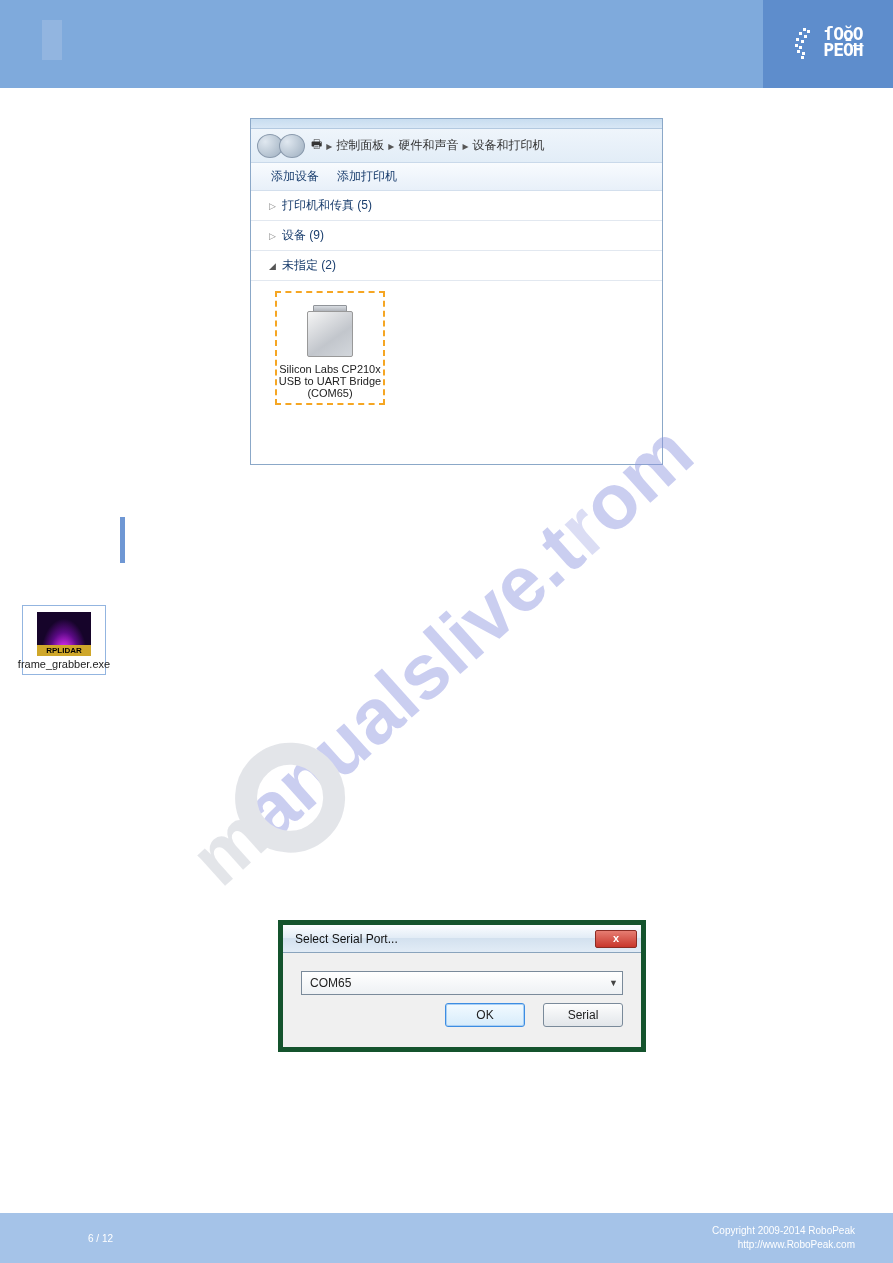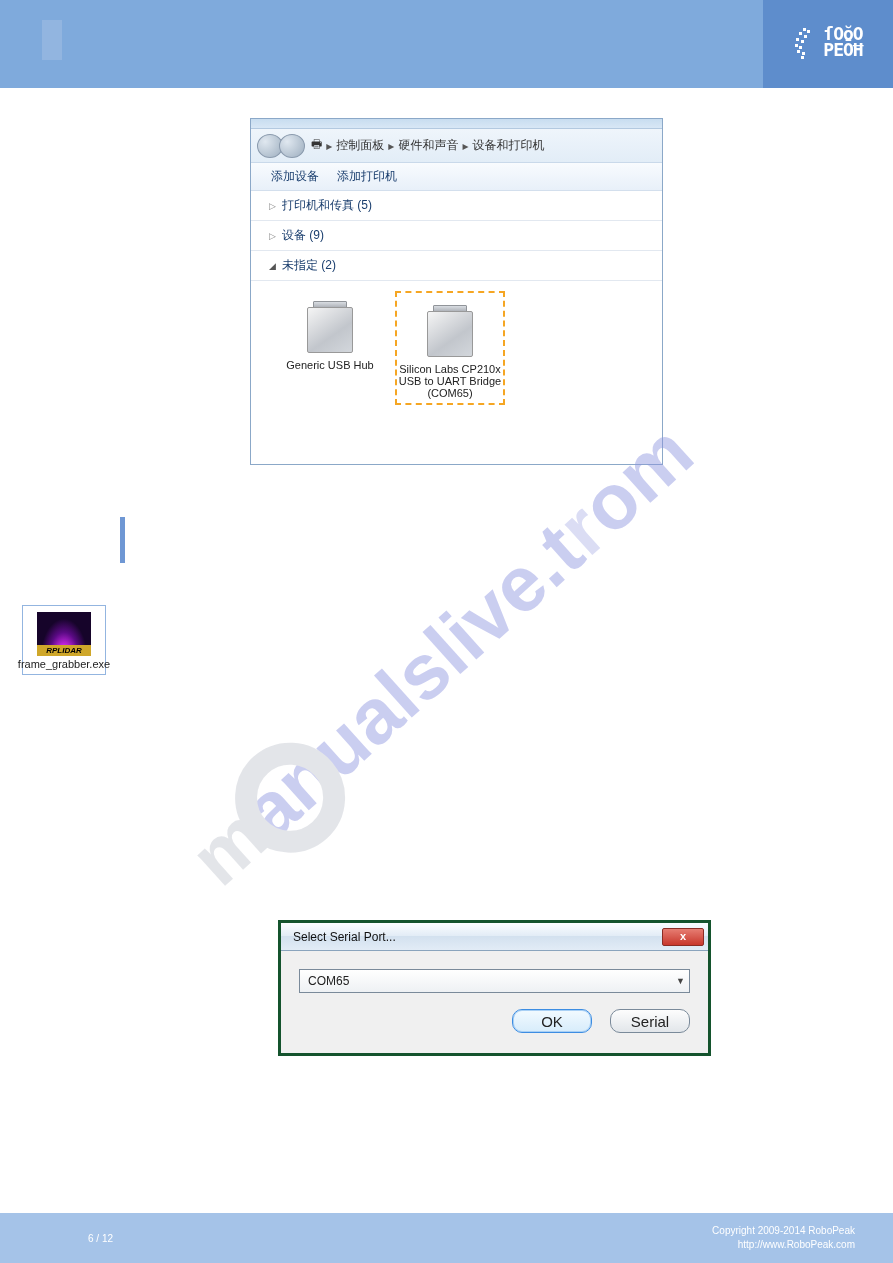--- a/index.html
+++ b/index.html
@@ -28,32 +28,32 @@
   .device-icon { width: 46px; height: 58px; margin: 4px 0 6px; position: relative; }
   .hub-body { position: absolute; bottom: 0; width: 46px; height: 46px; background: linear-gradient(145deg,#f5f5f5,#c2c6cc 60%,#d3d7dc); border: 1px solid #999; border-radius: 2px; }
   .hub-top { position: absolute; top: 6px; left: 6px; width: 34px; height: 8px; background: linear-gradient(#d9dde2,#a7abb2); border: 1px solid #909499; border-radius: 1px; }
   
   .section-head { position: absolute; top: 515px; left: 120px; height: 50px; display: flex; align-items: center; }
   .bar { width: 5px; height: 46px; background: #6f97d4; margin-right: 12px; }
   .section-head span { color: #fff; font-size: 28px; font-weight: 300; }
   
   .exe-box { position: absolute; top: 605px; left: 22px; width: 84px; border: 1px solid #93b5e0; background: #fff; display: flex; flex-direction: column; align-items: center; padding: 6px 3px 4px; font-size: 11px; color: #222; text-align: center; }
   .exe-icon { width: 54px; height: 44px; background: radial-gradient(ellipse at 50% 100%, #ff55f5 0%, #c326e0 18%, #5a0a84 38%, #16042a 60%); position: relative; margin-bottom: 2px; }
-  .rplidar-tag { position: absolute; bottom: 0; width: 100%; background: #cfa72a; color: #000; font-size: 8px; text-align: center; padding: 1px 0; font-weight: bold; font-style: italic; }
+  .rplidar-tag { position: absolute; bottom: 0; width: 100%; background: #cfa72a; color: #000; font-size: 8px; text-align: center; padding: 1px 0; font-weight: bold; }
   
   .watermark { position: absolute; top: 380px; left: 166px; width: 560px; height: 560px; pointer-events: none; }
   
-  .dlg { position: absolute; top: 920px; left: 278px; width: 433px; border: 3px solid #14532d; background: #efefef; box-shadow: 0 0 0 1px #d4e2ef inset; }
+  .dlg { position: absolute; top: 920px; left: 278px; width: 368px; border: 5px solid #14532d; background: #efefef; box-shadow: 0 0 0 1px #d4e2ef inset; }
   .dlg-title { height: 28px; background: linear-gradient(to bottom, #fbfdff, #e2ecf6 48%, #d3e1ef 50%, #e2ecf6); border-bottom: 1px solid #8aa4bd; display: flex; align-items: center; justify-content: space-between; padding: 0 4px 0 12px; font-size: 12px; color: #111; }
   .close-x { width: 42px; height: 18px; background: linear-gradient(#e67d72,#c8372c); border: 1px solid #8b2c24; border-radius: 2px; color: #fff; text-align: center; font-size: 11px; line-height: 15px; font-weight: bold; }
   .dlg-body { padding: 18px 18px 20px; background: #f0f0f0; }
-  .combo { width: 100%; height: 24px; background: linear-gradient(#fff,#eef1f4); border: 1px solid #7a8a9a; display: flex; align-items: center; justify-content: space-between; padding: 0 4px 0 8px; font-size: 12px; color: #222; margin-bottom: 16px; }
+  .combo { width: 100%; height: 24px; background: linear-gradient(#fff,#eef1f4); border: 1px solid #7a8a9a; display: flex; align-items: center; justify-content: space-between; padding: 0 4px 0 8px; font-size: 12px; color: #222; margin-bottom: 8px; }
   .combo-arrow { font-size: 9px; color: #444; }
   .dlg-buttons { display: flex; justify-content: flex-end; gap: 18px; }
-  .btn { width: 80px; height: 24px; border: 1px solid #7a8a9a; background: linear-gradient(#fdfdfd,#e2e6ea); font-size: 15px; border-radius: 10px; display: flex; align-items: center; justify-content: center; color: #222; }
+  .btn { width: 80px; height: 24px; border: 1px solid #7a8a9a; background: linear-gradient(#fdfdfd,#e2e6ea); font-size: 12px; border-radius: 3px; display: flex; align-items: center; justify-content: center; color: #222; }
   .btn.ok { border: 1px solid #3d8de2; box-shadow: 0 0 0 1px #a9d0f5 inset; background: linear-gradient(#f2faff,#d7ecfb); }
   
   .footer { position: absolute; bottom: 0; left: 0; right: 0; height: 50px; background: #a5c3e8; display: flex; align-items: center; justify-content: space-between; padding: 0 38px 0 88px; color: #fff; font-size: 10px; }
   .footer-right { text-align: right; line-height: 14px; margin-left: 36px; }
 </style>
 </head>
 <body>
 
 <div class="header">
   <div class="header-tab"></div>
@@ -107,27 +107,20 @@
   </div>
   <div class="category">
     <span class="tri">▷</span>
     <span>设备 (9)</span>
   </div>
   <div class="category">
     <span class="tri open">◢</span>
     <span>未指定 (2)</span>
   </div>
   <div class="device-area">
-    <div class="device-item">
-      <div class="device-icon">
-        <div class="hub-top"></div>
-          <div class="hub-body"></div>
-      </div>
-      <div>Generic USB Hub</div>
-    </div>
     <div class="device-item hl-box">
       <div class="device-icon">
         <div class="hub-top"></div>
           <div class="hub-body"></div>
       </div>
       <div>Silicon Labs CP210x USB to UART Bridge (COM65)</div>
     </div>
   </div>
 </div>
 

